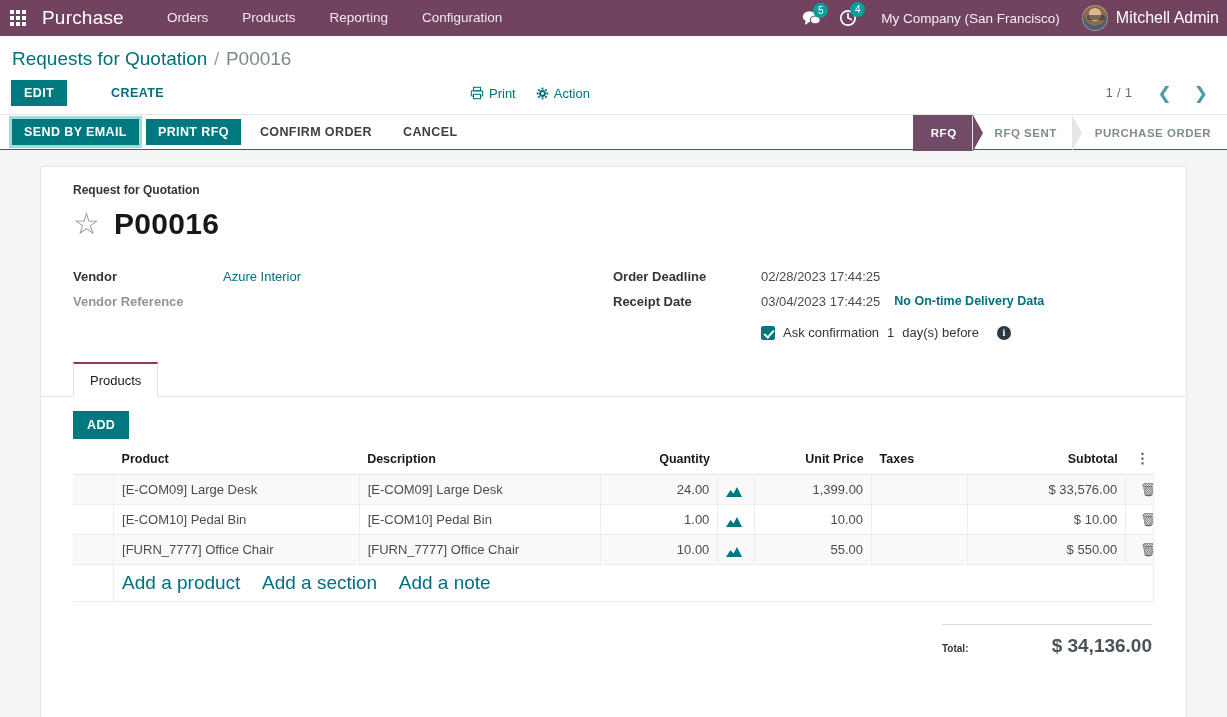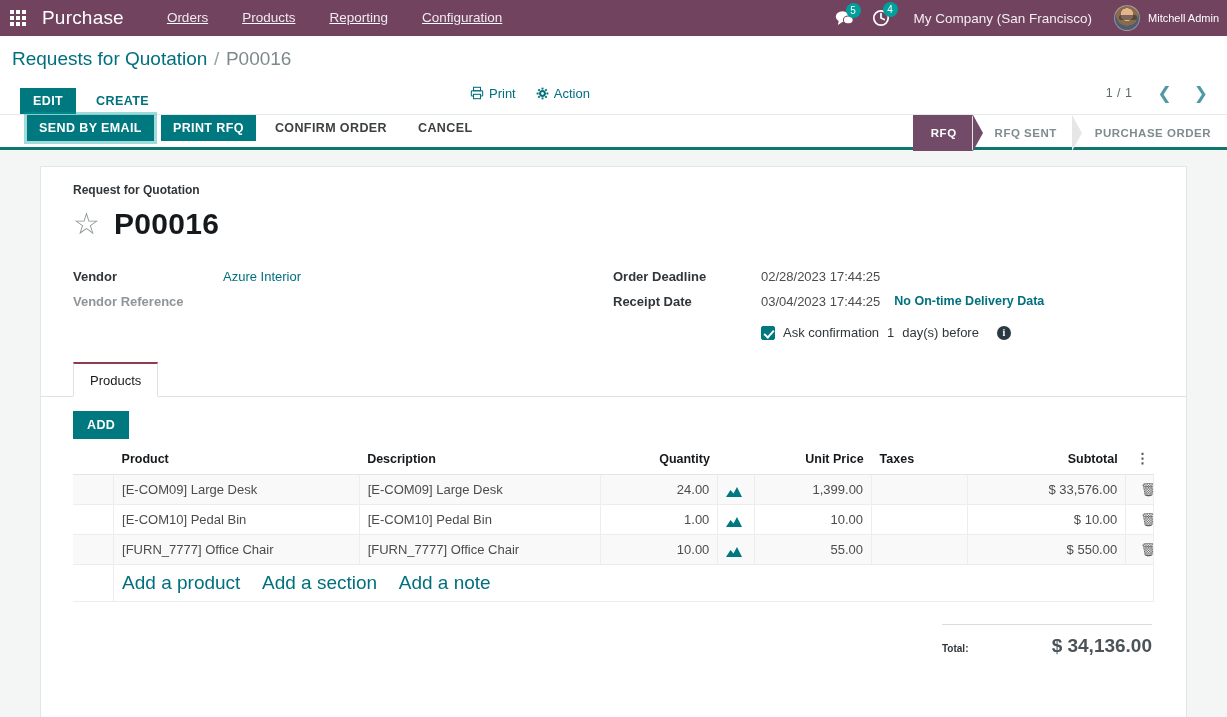--- a/index.html
+++ b/index.html
@@ -35,21 +35,21 @@
   }
   .apps-grid .dots i { background: #ffffff; display: block; width: 4px; height: 4px; }
   .brand {
     font-size: 19px;
     font-weight: 400;
     color: #ffffff;
     margin-left: 6px;
     margin-right: 26px;
     letter-spacing: .2px;
   }
-  .nav-items { display: flex; align-items: center; gap: 0px; text-decoration: underline; }
+  .nav-items { display: flex; align-items: center; gap: 0px; }
   .nav-item {
     padding: 0 17px;
     line-height: 36px;
     font-size: 13.5px;
     color: #f0e9ee;
     cursor: pointer;
     white-space: nowrap;
   }
   .nav-right {
     position: absolute;
@@ -96,42 +96,43 @@
     position: relative;
   }
   .avatar::after {
     content: "";
     position: absolute;
     left: 4px; top: 9px;
     width: 18px; height: 5px;
     background: rgba(40,40,40,.55);
     border-radius: 3px;
   }
-  .user-name { font-size: 11px; color: #ffffff; white-space: nowrap; }
+  .user-name { font-size: 16px; color: #ffffff; white-space: nowrap; }
 
   
   .breadcrumb-row {
     padding: 12px 0 0 12px;
     height: 36px;
   }
   .bc-main {
     font-size: 19px;
     color: #00707f;
     cursor: pointer;
   }
   .bc-sep { font-size: 19px; color: #95a5a6; padding: 0 3px; }
   .bc-current { font-size: 19px; color: #7d8a8c; }
 
   
   .control-row {
     height: 42px;
     display: flex;
-    align-items: flex-end;
-    padding: 0 20px;
+    align-items: center;
+    padding: 0 11px;
     position: relative;
+    gap: 24px;
   }
   .btn-edit {
     background: #00787f;
     color: #fff;
     border: none;
     font-size: 12.5px;
     font-weight: 700;
     letter-spacing: .4px;
     padding: 6px 13px;
     cursor: pointer;
@@ -174,26 +175,26 @@
     padding: 0 9px;
     cursor: pointer;
     line-height: 1;
     user-select: none;
   }
 
   
   .statusbar-row {
     height: 36px;
     border-top: 1px solid #e7e9e9;
-    border-bottom: 3px solid #0f766e;
+    border-bottom: 1px solid #0f766e;
     background: #ffffff;
     display: flex;
-    align-items: flex-start;
+    align-items: center;
     position: relative;
-    padding-left: 27px;
+    padding-left: 12px;
   }
   .sb-btn {
     font-size: 12.5px;
     font-weight: 700;
     letter-spacing: .4px;
     padding: 6px 12px;
     border: none;
     cursor: pointer;
     margin-right: 7px;
   }

